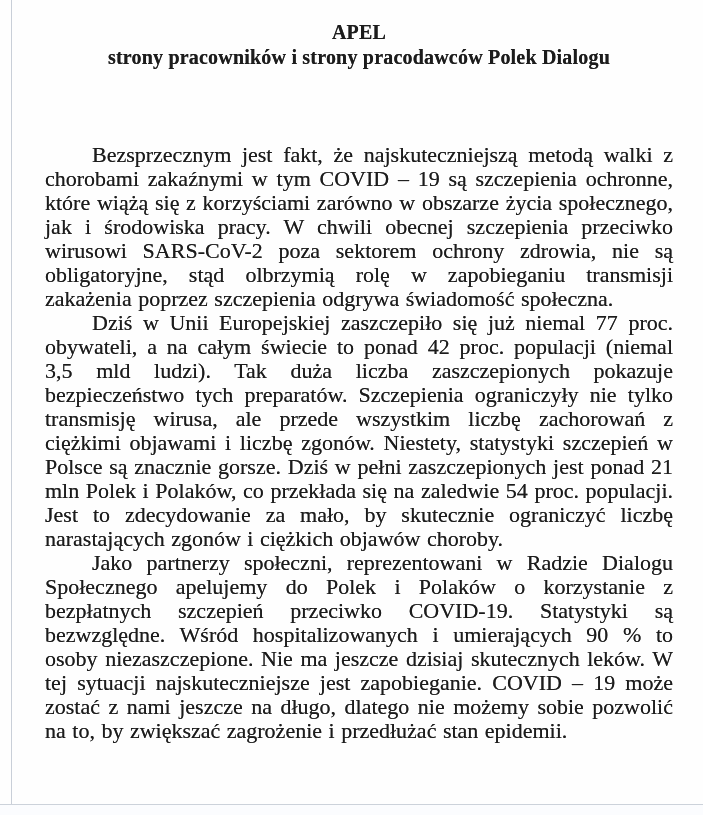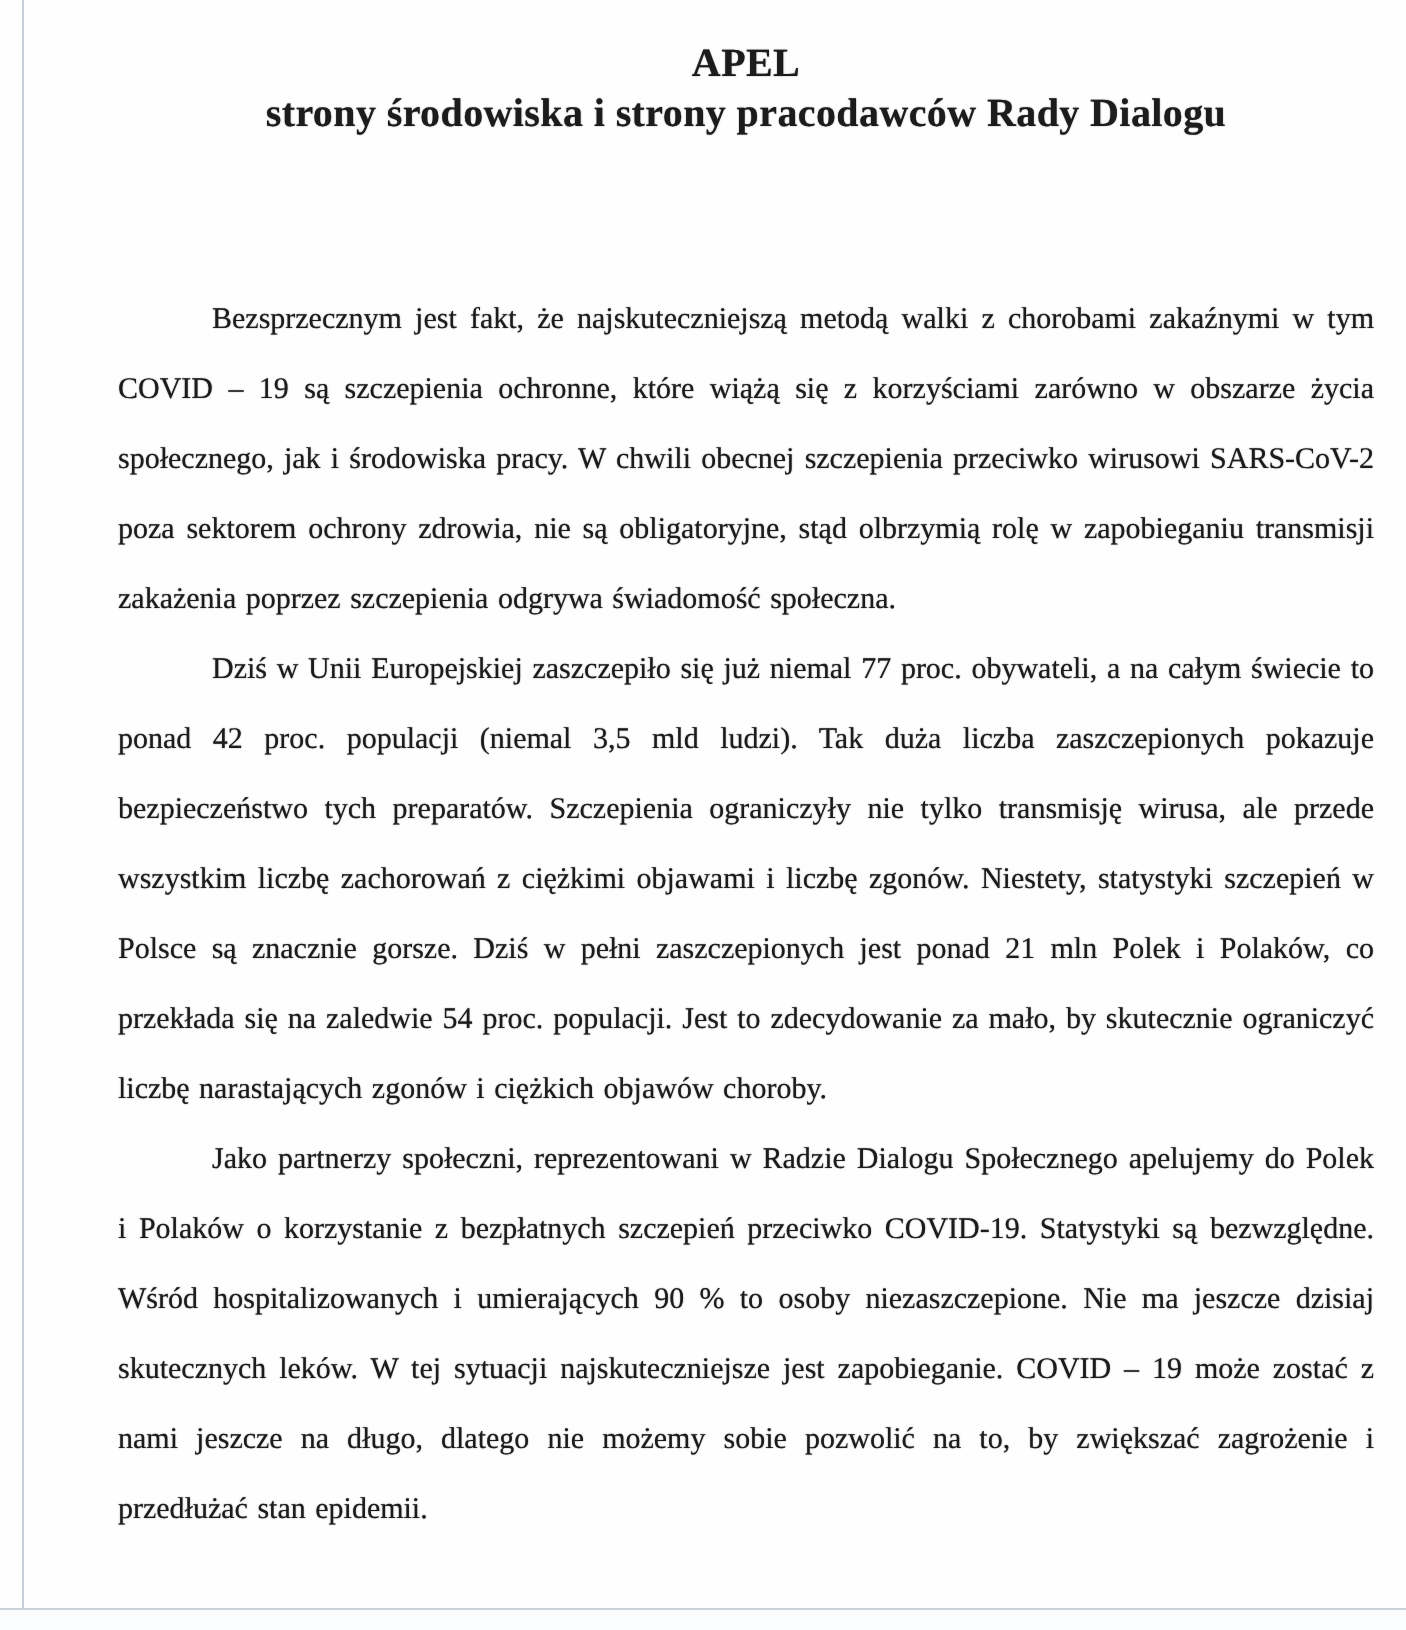--- a/index.html
+++ b/index.html
@@ -38,57 +38,57 @@
     position: absolute;
     left: 0;
     top: 805px;
     width: 703px;
     height: 10px;
     background: #fbfcfe;
     z-index: 2;
   }
   .page-content {
     position: absolute;
-    left: 59px;
+    left: 45px;
     top: 20px;
     width: 628px;
     text-shadow: 0 0 0.6px rgba(25,25,25,0.75);
   }
   .doc-title {
     text-align: center;
     font-weight: bold;
     font-size: 20px;
     line-height: 25px;
     letter-spacing: 0.2px;
   }
   .title-line { white-space: nowrap; }
   .title-body-gap {
     height: 73px;
   }
   .doc-body p {
     margin: 0;
-    font-size: 15px;
-    line-height: 35px;
+    font-size: 22px;
+    line-height: 24px;
     text-align: justify;
     text-indent: 47px;
     word-spacing: 1px;
   }
 </style>
 </head>
 <body>
 
 <div class="viewport">
 
   <div class="left-edge"></div>
 
   <div class="page-content">
 
     <div class="doc-title">
       <div class="title-line">APEL</div>
-      <div class="title-line">strony środowiska i strony pracodawców Rady Dialogu</div>
+      <div class="title-line">strony pracowników i strony pracodawców Polek Dialogu</div>
     </div>
 
     <div class="title-body-gap"></div>
 
     <div class="doc-body">
       <p>Bezsprzecznym jest fakt, że najskuteczniejszą metodą walki z chorobami zakaźnymi w tym COVID – 19 są szczepienia ochronne, które wiążą się z korzyściami zarówno w obszarze życia społecznego, jak i środowiska pracy. W chwili obecnej szczepienia przeciwko wirusowi SARS-CoV-2 poza sektorem ochrony zdrowia, nie są obligatoryjne, stąd olbrzymią rolę w zapobieganiu transmisji zakażenia poprzez szczepienia odgrywa świadomość społeczna.</p>
       <p>Dziś w Unii Europejskiej zaszczepiło się już niemal 77 proc. obywateli, a na całym świecie to ponad 42 proc. populacji (niemal 3,5 mld ludzi). Tak duża liczba zaszczepionych pokazuje bezpieczeństwo tych preparatów. Szczepienia ograniczyły nie tylko transmisję wirusa, ale przede wszystkim liczbę zachorowań z ciężkimi objawami i liczbę zgonów. Niestety, statystyki szczepień w Polsce są znacznie gorsze. Dziś w pełni zaszczepionych jest ponad 21 mln Polek i Polaków, co przekłada się na zaledwie 54 proc. populacji. Jest to zdecydowanie za mało, by skutecznie ograniczyć liczbę narastających zgonów i ciężkich objawów choroby.</p>
       <p>Jako partnerzy społeczni, reprezentowani w Radzie Dialogu Społecznego apelujemy do Polek i Polaków o korzystanie z bezpłatnych szczepień przeciwko COVID-19. Statystyki są bezwzględne. Wśród hospitalizowanych i umierających 90 % to osoby niezaszczepione. Nie ma jeszcze dzisiaj skutecznych leków. W tej sytuacji najskuteczniejsze jest zapobieganie. COVID – 19 może zostać z nami jeszcze na długo, dlatego nie możemy sobie pozwolić na to, by zwiększać zagrożenie i przedłużać stan epidemii.</p>
     </div>
 

